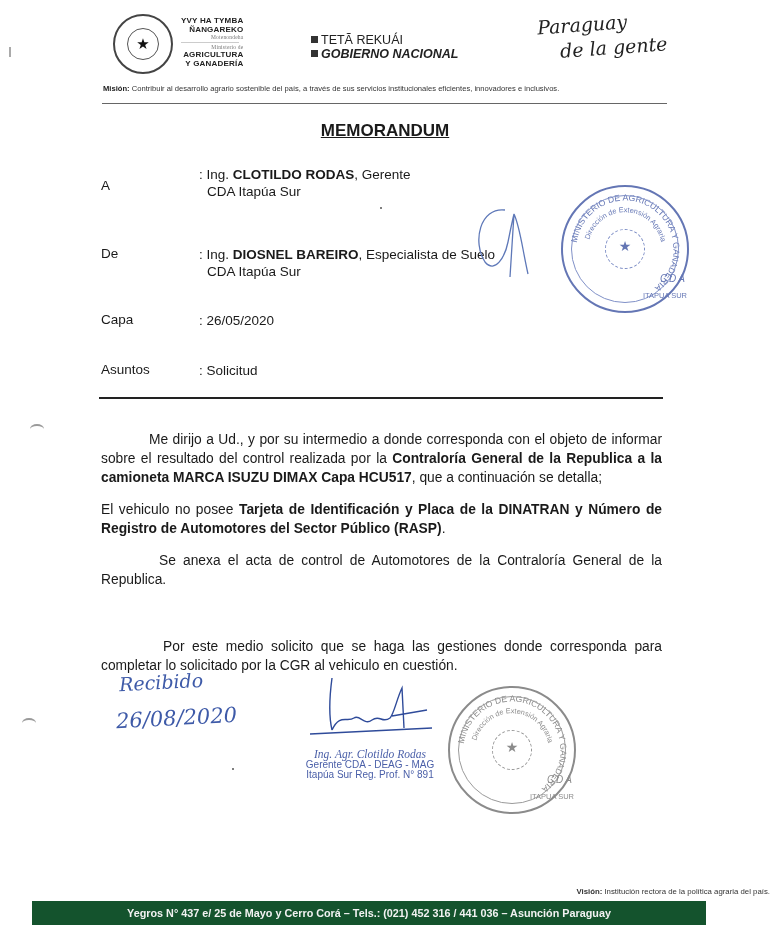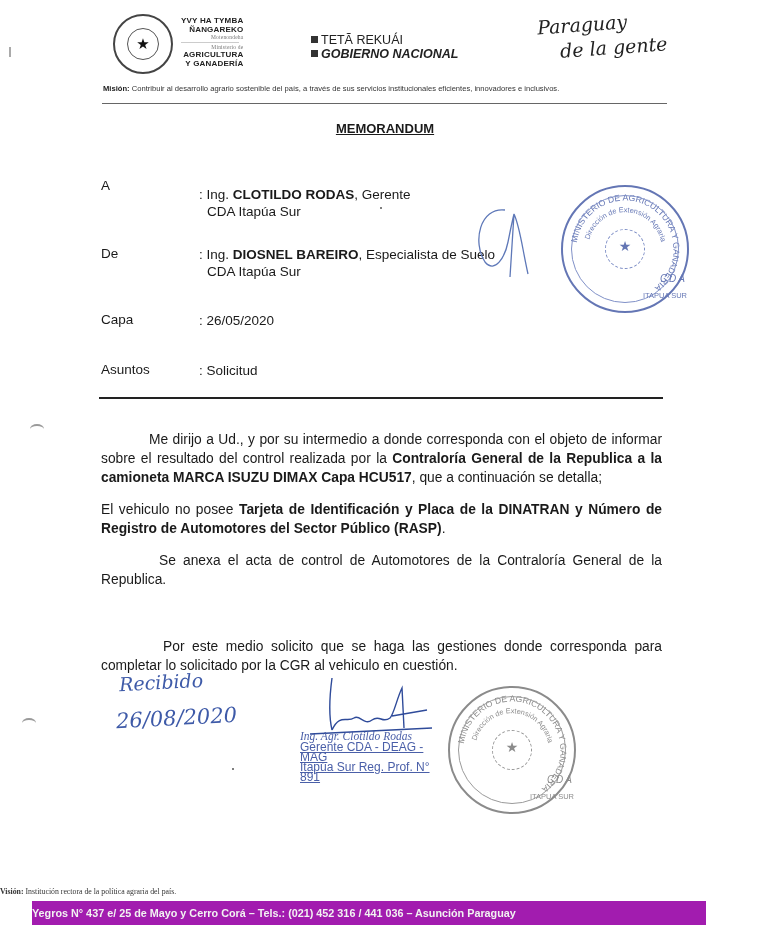--- a/index.html
+++ b/index.html
@@ -15,49 +15,49 @@
   .gov { left:311px; top:34px; font-size:12.5px; line-height:13.5px; color:#222; }
   .gov .sq { display:inline-block; width:7px; height:7px; background:#333; margin-right:3px; vertical-align:1px; }
   .gov .b { font-weight:bold;font-style:italic; }
   .brand { left:537px; top:12px; font-family:"DejaVu Serif", serif; font-style:italic; color:#222; }
   .brand .l1 { font-size:19px; transform:rotate(-4deg); display:block; }
   .brand .l2 { font-size:19px; margin-left:23px; transform:rotate(-4deg); display:block; margin-top:2px; }
   .mision { left:103px; top:84px; font-size:7.6px; color:#333; white-space:nowrap; }
   .mision b { color:#222; }
   .hrule { left:102px; top:103px; width:565px; height:1px; background:#666; }
   
-  .memo-title { left:0; width:770px; top:121px; text-align:center; font-size:13px; font-weight:bold; text-decoration:underline; color:#1a1a1a; }
+  .memo-title { left:0; width:770px; top:121px; text-align:center; font-size:17px; font-weight:bold; text-decoration:underline; color:#1a1a1a; }
   .f-label { left:101px; font-size:13.5px; color:#1a1a1a; }
   .f-val { left:199px; font-size:13.5px; color:#1a1a1a; line-height:17px; }
   .rule2 { left:99px; top:397px; width:564px; height:2px; background:#222; }
   .body-p { left:101px; width:561px; font-size:13.8px; line-height:19px; text-align:justify; color:#1a1a1a; }
   .body-p .indent { display:inline-block; width:48px; }
   
   .stamp { border-radius:50%; border:2px solid #4a5fa8; box-sizing:border-box; color:#4a5fa8; }
   .stamp .ring2 { position:absolute; left:8px; top:8px; right:8px; bottom:8px; border-radius:50%; border:1px solid #6a7dbd; }
   .stamp .core { position:absolute; left:34%; top:34%; width:32%; height:32%; border-radius:50%; border:1px dashed #6a7dbd; box-sizing:border-box; }
   .stamp .st { position:absolute; left:0; right:0; top:42%; text-align:center; font-size:14px; line-height:14px; }
   .stamp .cda { position:absolute; left:0; right:0; bottom:22%; text-align:right; font-size:10px; letter-spacing:2px;font-style:italic; }
   .stamp .itap { position:absolute; left:0; right:0; bottom:9%; text-align:right; font-size:7.5px; }
   .stamp svg { position:absolute; left:0; top:0; width:100%; height:100%; }
   .stamp1 { left:561px; top:185px; width:128px; height:128px; opacity:0.85; }
   .stamp2 { left:448px; top:686px; width:128px; height:128px; border-color:#777; color:#777; opacity:0.85; }
   .stamp2 .ring2, .stamp2 .core { border-color:#888; }
   
   .hand { font-family:"DejaVu Serif", serif; font-style:italic; color:#3e5aa8; }
   .recibido { left:119px; top:671px; font-size:19px; transform:rotate(-3deg); }
   .recdate { left:116px; top:706px; font-size:21px; transform:rotate(-3deg); }
-  .sigblock { left:300px; top:730px; text-align:left; width:140px; }
+  .sigblock { left:300px; top:748px; text-align:center; width:140px; }
   .sig-name { font-family:"Liberation Serif", serif; font-style:italic; font-size:11.5px; color:#4a5fa8; }
-  .sig-line { font-size:12px; color:#4a5fa8; line-height:10px;text-decoration:underline; }
+  .sig-line { font-size:10px; color:#4a5fa8; line-height:10px; }
   .signature { left:302px; top:668px; width:140px; height:70px; }
   .initials { left:470px; top:202px; width:65px; height:80px; }
   
-  .vision { left:0; width:770px; top:887px; text-align:left; font-size:7.8px; color:#333;font-family:Liberation Serif, serif; }
-  .foot-bar { left:32px; top:901px; width:674px; height:24px; background:#a21caf; color:#f2f2f2; font-size:10.8px; font-weight:bold; text-align:left; line-height:24px; }
+  .vision { left:0; width:770px; top:887px; text-align:right; font-size:7.8px; color:#333; }
+  .foot-bar { left:32px; top:901px; width:674px; height:24px; background:#14532d; color:#f2f2f2; font-size:10.8px; font-weight:bold; text-align:center; line-height:24px; }
   .mark { border-top:2px solid #9a9a9a; border-radius:50% 50% 0 0; width:14px; height:8px; }
   .dot { width:2px; height:2px; background:#555; border-radius:50%; }
 </style>
 </head>
 <body>
 
 <div class="abs seal">
   <div class="inner">
     <div class="star">★</div>
   </div>
@@ -81,21 +81,21 @@
 </div>
 <div class="abs mision">
   <b>Misión:</b>
   <span>Contribuir al desarrollo agrario sostenible del país, a través de sus servicios institucionales eficientes, innovadores e inclusivos.</span>
 </div>
 <div class="abs hrule"></div>
 
 <div class="abs memo-title">MEMORANDUM</div>
 
 <div class="abs f-label" style="top:178px">A</div>
-<div class="abs f-val" style="top:186px">
+<div class="abs f-val" style="top:166px">
   <span>: Ing. </span><b>CLOTILDO RODAS</b><span>, Gerente</span><br>
   <span style="padding-left:8px">CDA Itapúa Sur</span>
 </div>
 <div class="abs dot" style="left:380px; top:207px"></div>
 
 <div class="abs f-label" style="top:246px">De</div>
 <div class="abs f-val" style="top:246px">
   <span>: Ing. </span><b>DIOSNEL BAREIRO</b><span>, Especialista de Suelo</span><br>
   <span style="padding-left:8px">CDA Itapúa Sur</span>
 </div>

